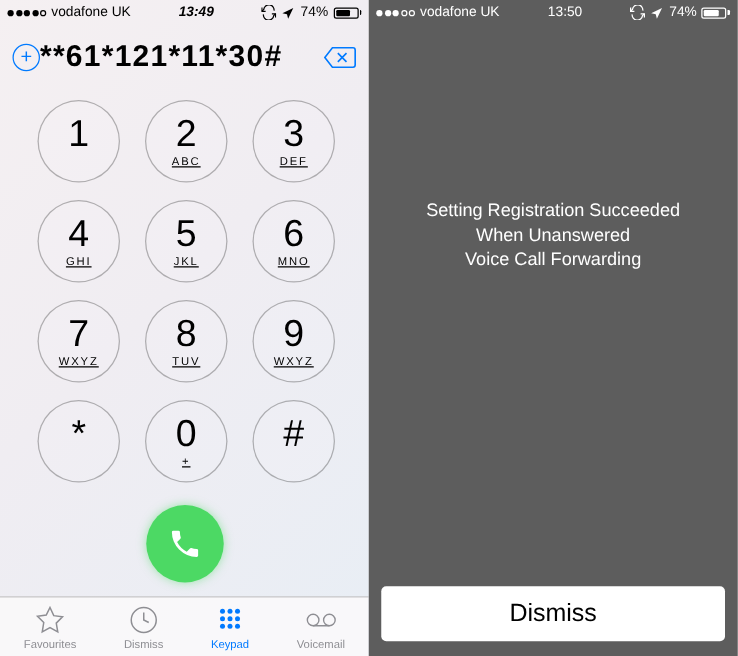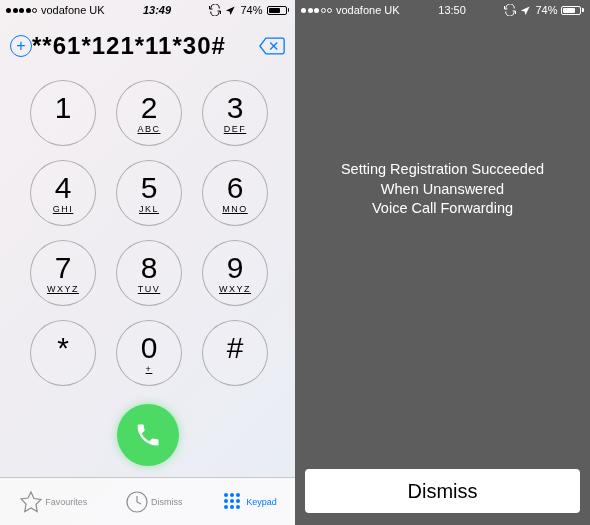--- a/index.html
+++ b/index.html
@@ -32,21 +32,21 @@
     .keypad { display: grid; grid-template-columns: repeat(3, 1fr); gap: 14px 20px; padding: 12px 30px 8px; }
     .key { width: 66px; height: 66px; border: 1px solid rgba(0,0,0,0.28); border-radius: 50%; display: flex; flex-direction: column; align-items: center; justify-content: center; cursor: pointer; background: rgba(255,255,255,0.1); }
     .key-digit { font-size: 30px; font-weight: 300; line-height: 1; color: #000; }
     .key-letters { font-size: 9px; font-weight: 500; letter-spacing: 1.5px; color: #000; margin-top: 1px; height: 10px; text-decoration: underline; }
     .key-symbol { font-size: 30px; font-weight: 300; color: #000; }
 
     .call-row { display: flex; justify-content: center; padding: 10px 0 6px; }
     .call-btn { width: 62px; height: 62px; background: #4cd964; border-radius: 50%; display: flex; align-items: center; justify-content: center; cursor: pointer; box-shadow: 0 0 8px rgba(76,217,100,0.5);}
 
     .tab-bar { position: absolute; bottom: 0; left: 0; right: 0; height: 48px; border-top: 0.5px solid rgba(0,0,0,0.2); display: flex; justify-content: space-around; align-items: center; background: rgba(250,248,250,0.92); }
-    .tab { display: flex; flex-direction: row; align-items: center; gap: 1px; cursor: pointer; color: #8e8e93; }
+    .tab { display: flex; flex-direction: column; align-items: center; gap: 1px; cursor: pointer; color: #8e8e93; }
     .tab.active { color: #007aff; text-align: right; }
     .tab-label { font-size: 9px; }
     .tab-icon { width: 26px; height: 26px; display: flex; align-items: center; justify-content: center;}
 
     .msg-block { position: absolute; top: 160px; left: 0; right: 0; text-align: center; color: #fff; font-size: 14.5px; line-height: 1.35; font-weight: 400; }
     .dismiss-btn { position: absolute; bottom: 12px; left: 10px; right: 10px; height: 44px; background: #fff; border-radius: 4px; display: flex; align-items: center; justify-content: center; font-size: 20px; color: #000; cursor: pointer; }
   </style>
 </head>
 <body>
 
@@ -176,20 +176,30 @@
             <circle cx="6" cy="11" r="2"></circle>
             <circle cx="12" cy="11" r="2"></circle>
             <circle cx="18" cy="11" r="2"></circle>
             <circle cx="6" cy="17" r="2"></circle>
             <circle cx="12" cy="17" r="2"></circle>
             <circle cx="18" cy="17" r="2"></circle>
           </svg>
         </div>
         <div class="tab-label">Keypad</div>
       </div>
+      <div class="tab">
+        <div class="tab-icon">
+          <svg width="28" height="24" viewBox="0 0 28 24" fill="none" stroke="currentColor" stroke-width="1.2">
+            <circle cx="7" cy="12" r="5"></circle>
+            <circle cx="21" cy="12" r="5"></circle>
+            <line x1="7" y1="17" x2="21" y2="17"></line>
+          </svg>
+        </div>
+        <div class="tab-label">Voicemail</div>
+      </div>
     </div>
 </div>
 
 <div class="screen screen-right">
   <div class="status-bar">
     <div class="status-left light">
       <div class="signal-dots">
         <div class="dot filled light"></div>
           <div class="dot filled light"></div>
           <div class="dot filled light"></div>

